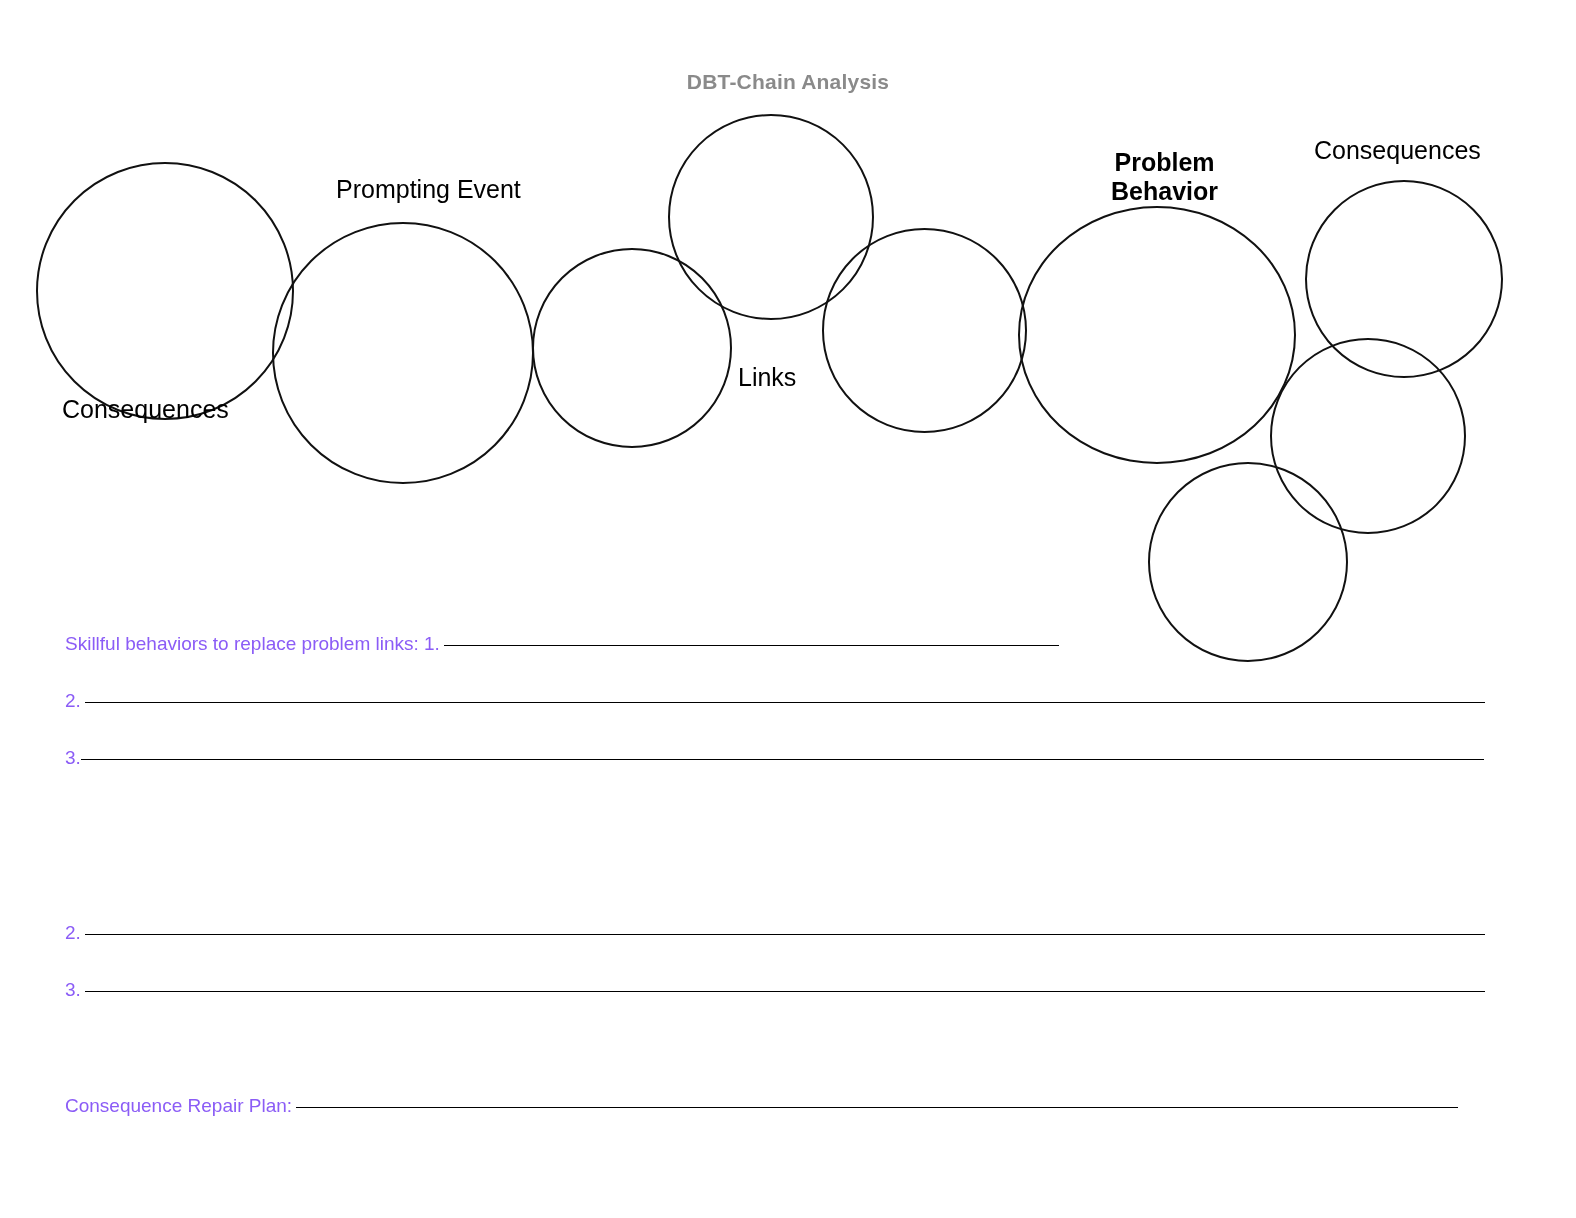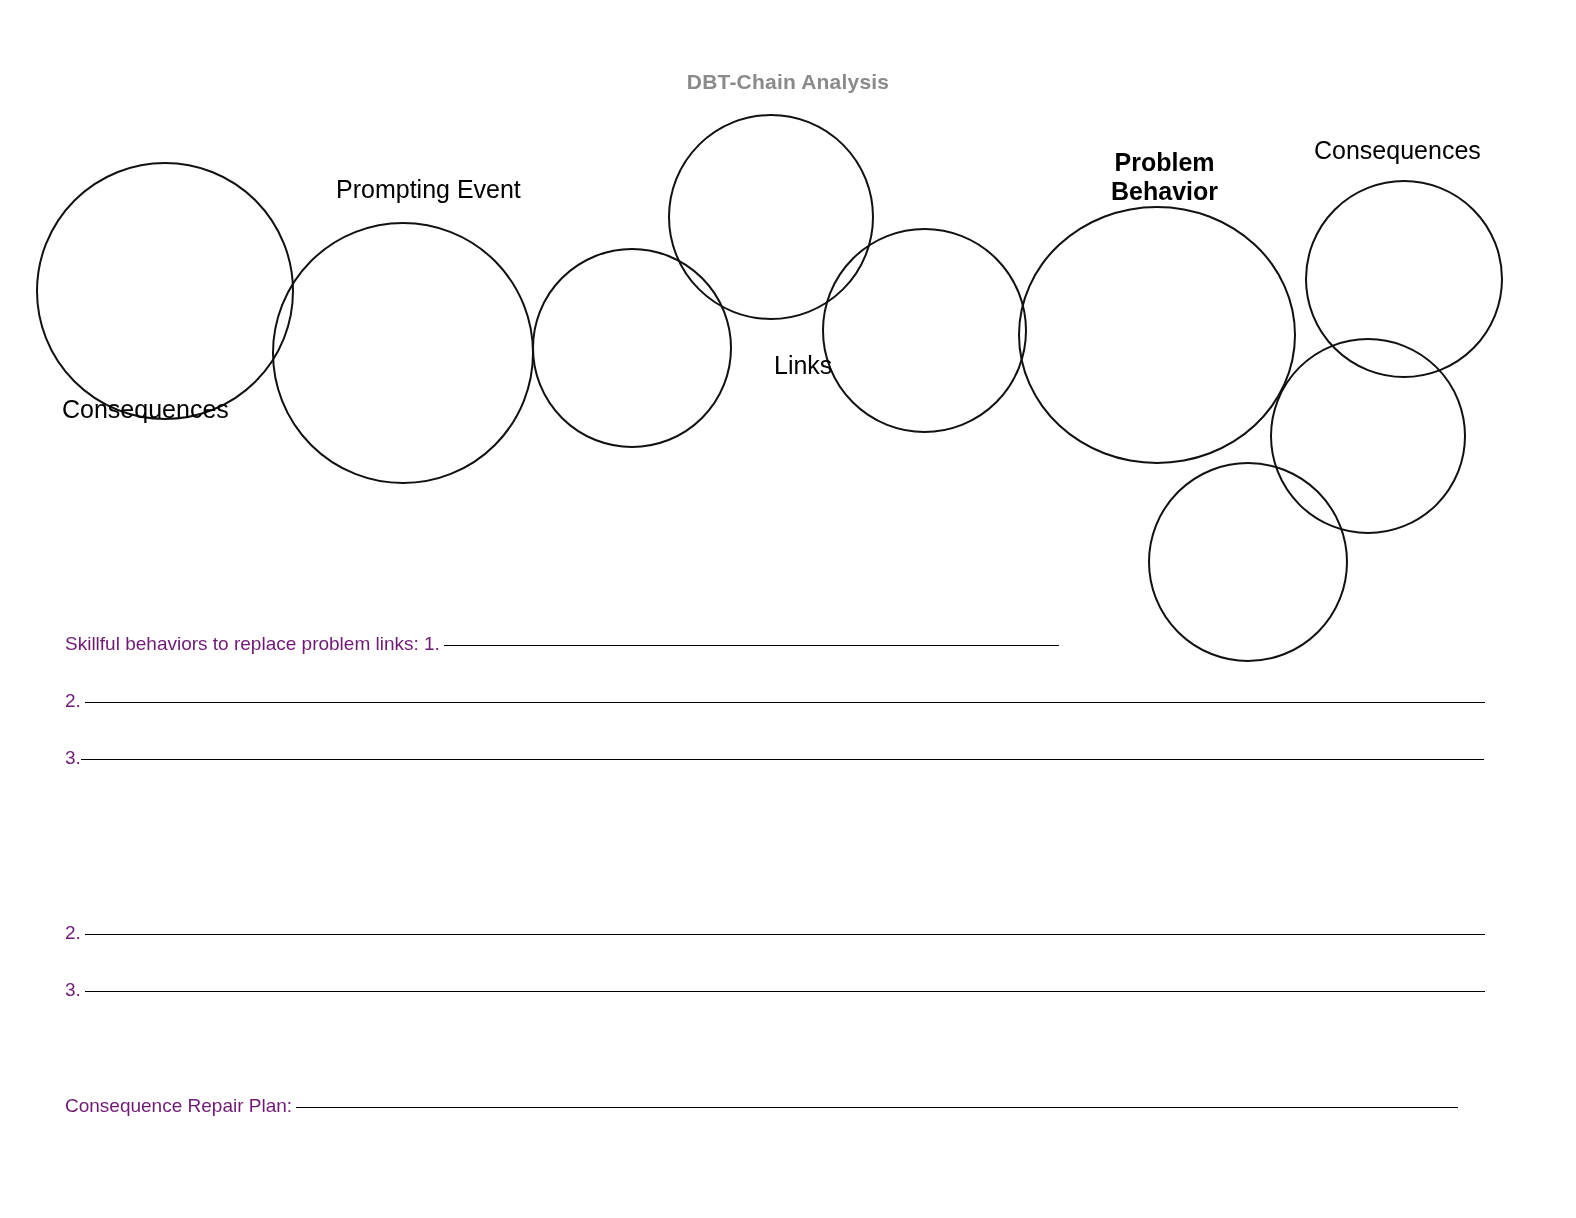--- a/index.html
+++ b/index.html
@@ -57,30 +57,30 @@
   
   .circle-label {
     position: absolute;
     font-size: 25px;
     color: #000000;
     white-space: nowrap;
     line-height: 1.15;
   }
   .label-vulnerability { left: 62px;  top: 395px; }
   .label-prompting     { left: 300px; top: 175px; margin-left: 36px; }
-  .label-links         { left: 738px; top: 351px; margin-left: 36px; }
+  .label-links         { left: 738px; top: 363px; }
   .label-problem       { left: 1102px; top: 148px; text-align: center; width: 125px; font-weight: bold;}
   .label-consequences  { left: 1314px; top: 136px; }
 
   
   .form-row {
     position: absolute;
     left: 65px;
     font-size: 19px;
-    color: #701a75;
+    color: #8b5cf6;
     white-space: nowrap;
     display: flex;
     align-items: baseline;
   }
   .form-row .lbl {
     flex: none;
   }
   .rule {
     display: inline-block;
     border-bottom: 1.5px solid #000000;

